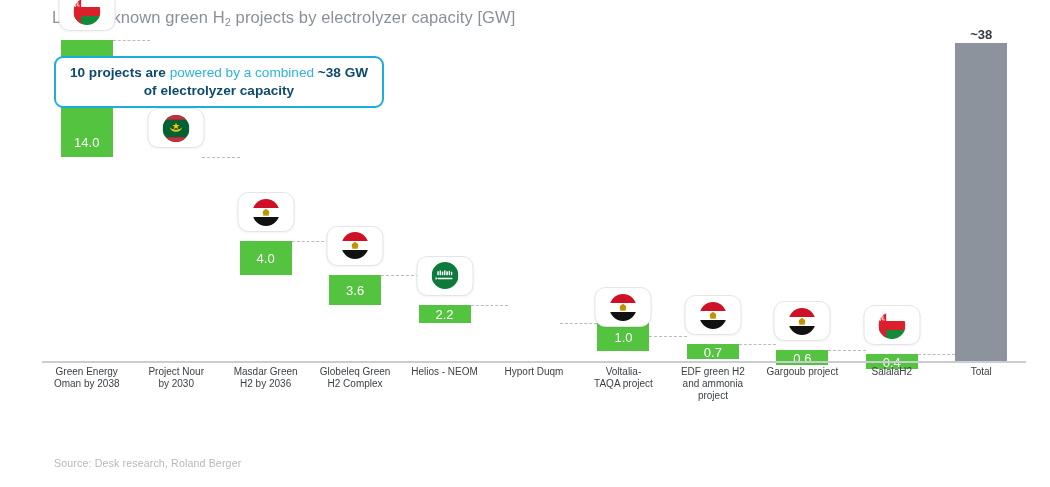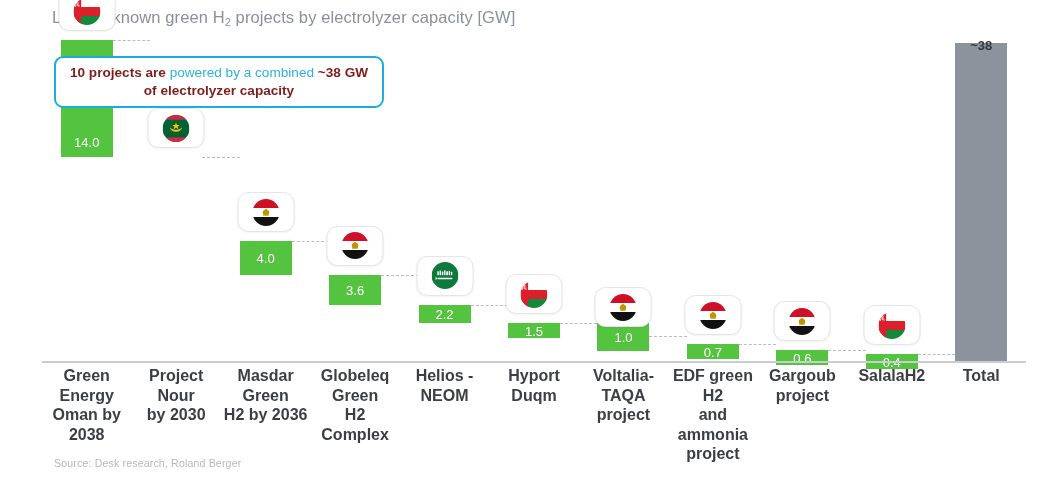--- a/index.html
+++ b/index.html
@@ -24,21 +24,21 @@
     position: absolute; left: 54px; top: 56px;
     width: 330px; height: 52px;
     border: 2.2px solid #1cadde; border-radius: 9px;
     background: #ffffff; z-index: 40;
     display: flex; align-items: center; justify-content: center;
     text-align: center; padding: 0 10px;
   }
   .callout-text {
     font-size: 13.6px; color: #2cb3dd; line-height: 1.32;
   }
-  .callout-text b { font-weight: bold; color: #7f1d1d; }
+  .callout-text b { font-weight: bold; color: #0c4a6e; }
 
   
   .plot { position: absolute; left: 42px; top: 40px; width: 984px; height: 322px; }
   .axis-line {
     position: absolute; left: 42px; top: 361px; width: 984px; height: 2px;
     background: #c9ccd0;
   }
 
   .col { position: absolute; top: 0; height: 322px; }
 
@@ -73,22 +73,22 @@
     background: #ffffff; border: 1.3px solid #e3e5e7;
     display: flex; align-items: center; justify-content: center;
     box-shadow: 0 1px 2px rgba(0,0,0,.05);
     z-index: 30;
   }
   .flag { width: 27px; height: 27px; border-radius: 50%; overflow: hidden; position: relative; }
 
   
   .xlabel {
     position: absolute; top: 366px;
-    font-size: 16px; color: #3b3f44; text-align: center;
-    line-height: 1.22; white-space: pre-line; font-weight: bold;
+    font-size: 10px; color: #3b3f44; text-align: center;
+    line-height: 1.22; white-space: pre-line;
   }
 
   
   .legend { position: absolute; left: 54px; top: 410px; display: flex; align-items: center; gap: 9px; }
   .legend-swatch { width: 14px; height: 14px; background: #78c843; }
   .legend-pill { width: 27px; height: 15px; border-radius: 6px; border: 1.2px solid #d9dbdd; background:#fff; }
   .legend-text { font-size: 11.8px; color: #3b3f44; }
   .legend-gap { width: 11px; }
 
   
@@ -192,114 +192,94 @@
         <rect x="14.0" y="9.2" width="1.5" height="5.4" rx=".4"></rect>
         <rect x="16.4" y="10.4" width="1.8" height="4.2" rx=".4"></rect>
         <rect x="19.1" y="9.6" width="1.5" height="5.0" rx=".4"></rect>
         <rect x="21.5" y="10.8" width="1.6" height="3.8" rx=".4"></rect>
         <rect x="6.6" y="17.4" width="16.8" height="1.7" rx=".85"></rect>
         <path d="M6.6 18.2 L4.6 16.4 L4.6 20.0 Z"></path>
       </g>
     </svg></div>
         </div>
       </div>
-      <div class="col" style="left: 447.273px; width: 89.4545px;">
-        <div class="bar" style="height: 15px; bottom: 23.5729px;">
-          <div class="bar-label centered">1.5</div>
-        </div>
-        <div class="badge" style="bottom: 47.5729px;">
+      <div class="col" style="left: 536.727px; width: 89.4545px;">
+        <div class="bar" style="height: 29px; bottom: 10.9948px;">
+          <div class="bar-label centered">1.0</div>
+        </div>
+        <div class="badge" style="bottom: 34.9948px;">
+          <div class="flag"><svg viewBox="0 0 30 30" width="27" height="27">
+      <rect y="0" width="30" height="10" fill="#ce1126"></rect>
+      <rect y="10" width="30" height="10" fill="#ffffff"></rect>
+      <rect y="20" width="30" height="10" fill="#111111"></rect>
+      <g transform="translate(15,15)">
+        <ellipse rx="3.6" ry="3.0" fill="#c09300"></ellipse>
+        <rect x="-3.2" y="2.0" width="6.4" height="1.5" fill="#c09300"></rect>
+        <path d="M-2.2 -2.4 L0 -4.1 L2.2 -2.4 Z" fill="#c09300"></path>
+      </g>
+    </svg></div>
+        </div>
+      </div>
+      <div class="col" style="left: 626.182px; width: 89.4545px;">
+        <div class="bar" style="height: 15px; bottom: 2.60937px;">
+          <div class="bar-label centered">0.7</div>
+        </div>
+        <div class="badge" style="bottom: 26.6094px;">
+          <div class="flag"><svg viewBox="0 0 30 30" width="27" height="27">
+      <rect y="0" width="30" height="10" fill="#ce1126"></rect>
+      <rect y="10" width="30" height="10" fill="#ffffff"></rect>
+      <rect y="20" width="30" height="10" fill="#111111"></rect>
+      <g transform="translate(15,15)">
+        <ellipse rx="3.6" ry="3.0" fill="#c09300"></ellipse>
+        <rect x="-3.2" y="2.0" width="6.4" height="1.5" fill="#c09300"></rect>
+        <path d="M-2.2 -2.4 L0 -4.1 L2.2 -2.4 Z" fill="#c09300"></path>
+      </g>
+    </svg></div>
+        </div>
+      </div>
+      <div class="col" style="left: 715.636px; width: 89.4545px;">
+        <div class="bar" style="height: 15px; bottom: -3.26042px;">
+          <div class="bar-label centered">0.6</div>
+        </div>
+        <div class="badge" style="bottom: 20.7396px;">
+          <div class="flag"><svg viewBox="0 0 30 30" width="27" height="27">
+      <rect y="0" width="30" height="10" fill="#ce1126"></rect>
+      <rect y="10" width="30" height="10" fill="#ffffff"></rect>
+      <rect y="20" width="30" height="10" fill="#111111"></rect>
+      <g transform="translate(15,15)">
+        <ellipse rx="3.6" ry="3.0" fill="#c09300"></ellipse>
+        <rect x="-3.2" y="2.0" width="6.4" height="1.5" fill="#c09300"></rect>
+        <path d="M-2.2 -2.4 L0 -4.1 L2.2 -2.4 Z" fill="#c09300"></path>
+      </g>
+    </svg></div>
+        </div>
+      </div>
+      <div class="col" style="left: 805.091px; width: 89.4545px;">
+        <div class="bar" style="height: 15px; bottom: -7.45312px;">
+          <div class="bar-label centered">0.4</div>
+        </div>
+        <div class="badge" style="bottom: 16.5469px;">
           <div class="flag"><svg viewBox="0 0 30 30" width="27" height="27">
       <rect width="30" height="30" fill="#fff"></rect>
       <rect y="0" width="30" height="10" fill="#fff"></rect>
       <rect y="10" width="30" height="10" fill="#db1f2b"></rect>
       <rect y="20" width="30" height="10" fill="#12893b"></rect>
       <rect x="0" y="0" width="8.5" height="30" fill="#db1f2b"></rect>
       <g fill="#fff" opacity=".95" transform="translate(4.2,6) scale(.55)">
         <path d="M-3 -2 L3 -2 L3 0 L-3 0 Z"></path>
         <path d="M-1.3 0 L1.3 0 L0.7 6 L-0.7 6 Z"></path>
         <path d="M-4 2 L-2 2 L-2.6 7 L-4.4 7 Z"></path>
         <path d="M4 2 L2 2 L2.6 7 L4.4 7 Z"></path>
       </g>
     </svg></div>
         </div>
       </div>
-      <div class="col" style="left: 536.727px; width: 89.4545px;">
-        <div class="bar" style="height: 29px; bottom: 10.9948px;">
-          <div class="bar-label centered">1.0</div>
-        </div>
-        <div class="badge" style="bottom: 34.9948px;">
-          <div class="flag"><svg viewBox="0 0 30 30" width="27" height="27">
-      <rect y="0" width="30" height="10" fill="#ce1126"></rect>
-      <rect y="10" width="30" height="10" fill="#ffffff"></rect>
-      <rect y="20" width="30" height="10" fill="#111111"></rect>
-      <g transform="translate(15,15)">
-        <ellipse rx="3.6" ry="3.0" fill="#c09300"></ellipse>
-        <rect x="-3.2" y="2.0" width="6.4" height="1.5" fill="#c09300"></rect>
-        <path d="M-2.2 -2.4 L0 -4.1 L2.2 -2.4 Z" fill="#c09300"></path>
-      </g>
-    </svg></div>
-        </div>
-      </div>
-      <div class="col" style="left: 626.182px; width: 89.4545px;">
-        <div class="bar" style="height: 15px; bottom: 2.60937px;">
-          <div class="bar-label centered">0.7</div>
-        </div>
-        <div class="badge" style="bottom: 26.6094px;">
-          <div class="flag"><svg viewBox="0 0 30 30" width="27" height="27">
-      <rect y="0" width="30" height="10" fill="#ce1126"></rect>
-      <rect y="10" width="30" height="10" fill="#ffffff"></rect>
-      <rect y="20" width="30" height="10" fill="#111111"></rect>
-      <g transform="translate(15,15)">
-        <ellipse rx="3.6" ry="3.0" fill="#c09300"></ellipse>
-        <rect x="-3.2" y="2.0" width="6.4" height="1.5" fill="#c09300"></rect>
-        <path d="M-2.2 -2.4 L0 -4.1 L2.2 -2.4 Z" fill="#c09300"></path>
-      </g>
-    </svg></div>
-        </div>
-      </div>
-      <div class="col" style="left: 715.636px; width: 89.4545px;">
-        <div class="bar" style="height: 15px; bottom: -3.26042px;">
-          <div class="bar-label centered">0.6</div>
-        </div>
-        <div class="badge" style="bottom: 20.7396px;">
-          <div class="flag"><svg viewBox="0 0 30 30" width="27" height="27">
-      <rect y="0" width="30" height="10" fill="#ce1126"></rect>
-      <rect y="10" width="30" height="10" fill="#ffffff"></rect>
-      <rect y="20" width="30" height="10" fill="#111111"></rect>
-      <g transform="translate(15,15)">
-        <ellipse rx="3.6" ry="3.0" fill="#c09300"></ellipse>
-        <rect x="-3.2" y="2.0" width="6.4" height="1.5" fill="#c09300"></rect>
-        <path d="M-2.2 -2.4 L0 -4.1 L2.2 -2.4 Z" fill="#c09300"></path>
-      </g>
-    </svg></div>
-        </div>
-      </div>
-      <div class="col" style="left: 805.091px; width: 89.4545px;">
-        <div class="bar" style="height: 15px; bottom: -7.45312px;">
-          <div class="bar-label centered">0.4</div>
-        </div>
-        <div class="badge" style="bottom: 16.5469px;">
-          <div class="flag"><svg viewBox="0 0 30 30" width="27" height="27">
-      <rect width="30" height="30" fill="#fff"></rect>
-      <rect y="0" width="30" height="10" fill="#fff"></rect>
-      <rect y="10" width="30" height="10" fill="#db1f2b"></rect>
-      <rect y="20" width="30" height="10" fill="#12893b"></rect>
-      <rect x="0" y="0" width="8.5" height="30" fill="#db1f2b"></rect>
-      <g fill="#fff" opacity=".95" transform="translate(4.2,6) scale(.55)">
-        <path d="M-3 -2 L3 -2 L3 0 L-3 0 Z"></path>
-        <path d="M-1.3 0 L1.3 0 L0.7 6 L-0.7 6 Z"></path>
-        <path d="M-4 2 L-2 2 L-2.6 7 L-4.4 7 Z"></path>
-        <path d="M4 2 L2 2 L2.6 7 L4.4 7 Z"></path>
-      </g>
-    </svg></div>
-        </div>
-      </div>
       <div class="col" style="left: 894.545px; width: 89.4545px;">
         <div class="bar total" style="height: 318.646px; bottom: 0px;"></div>
-        <div class="total-label" style="bottom: 309px;">~38</div>
+        <div class="total-label" style="bottom: 320px;">~38</div>
       </div>
       <div class="connector" style="left: 70.7273px; width: 37.4545px; top: 0px;"></div>
       <div class="connector" style="left: 160.182px; width: 37.4545px; top: 117.396px;"></div>
       <div class="connector" style="left: 249.636px; width: 37.4545px; top: 201.25px;"></div>
       <div class="connector" style="left: 339.091px; width: 37.4545px; top: 234.792px;"></div>
       <div class="connector" style="left: 428.545px; width: 37.4545px; top: 264.979px;"></div>
       <div class="connector" style="left: 518px; width: 37.4545px; top: 283.427px;"></div>
       <div class="connector" style="left: 607.455px; width: 37.4545px; top: 296.005px;"></div>
       <div class="connector" style="left: 696.909px; width: 37.4545px; top: 304.391px;"></div>
       <div class="connector" style="left: 786.364px; width: 37.4545px; top: 310.26px;"></div>

